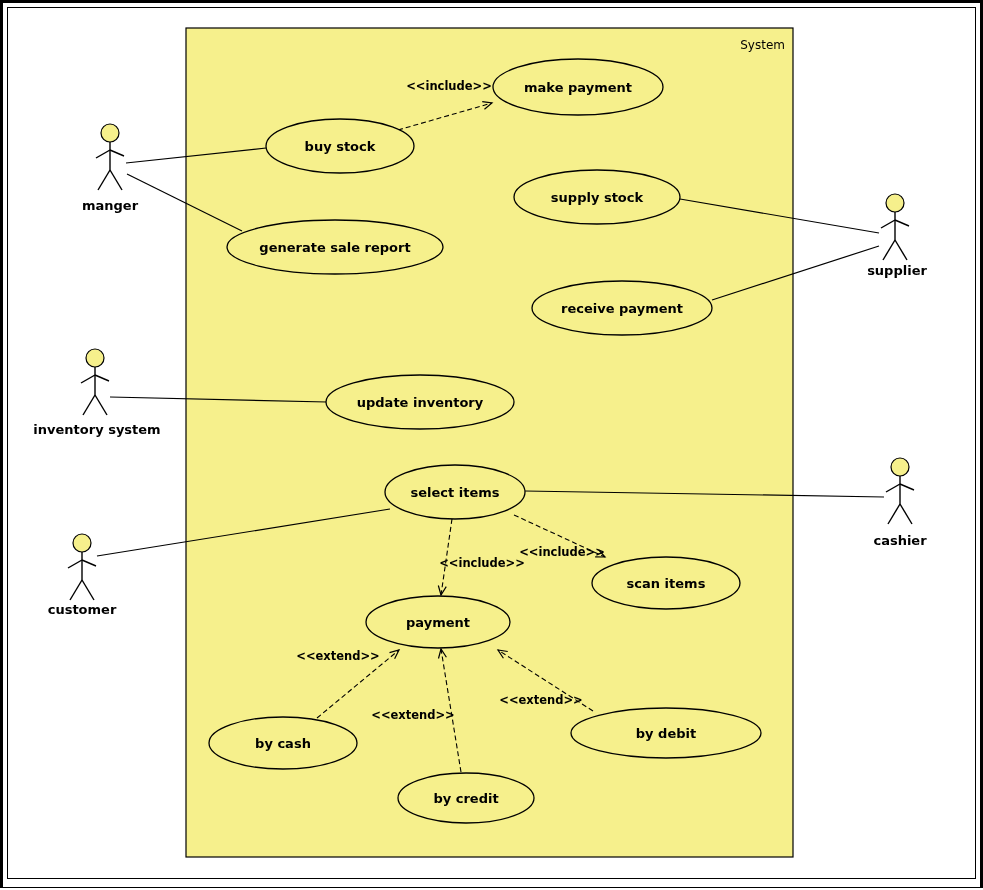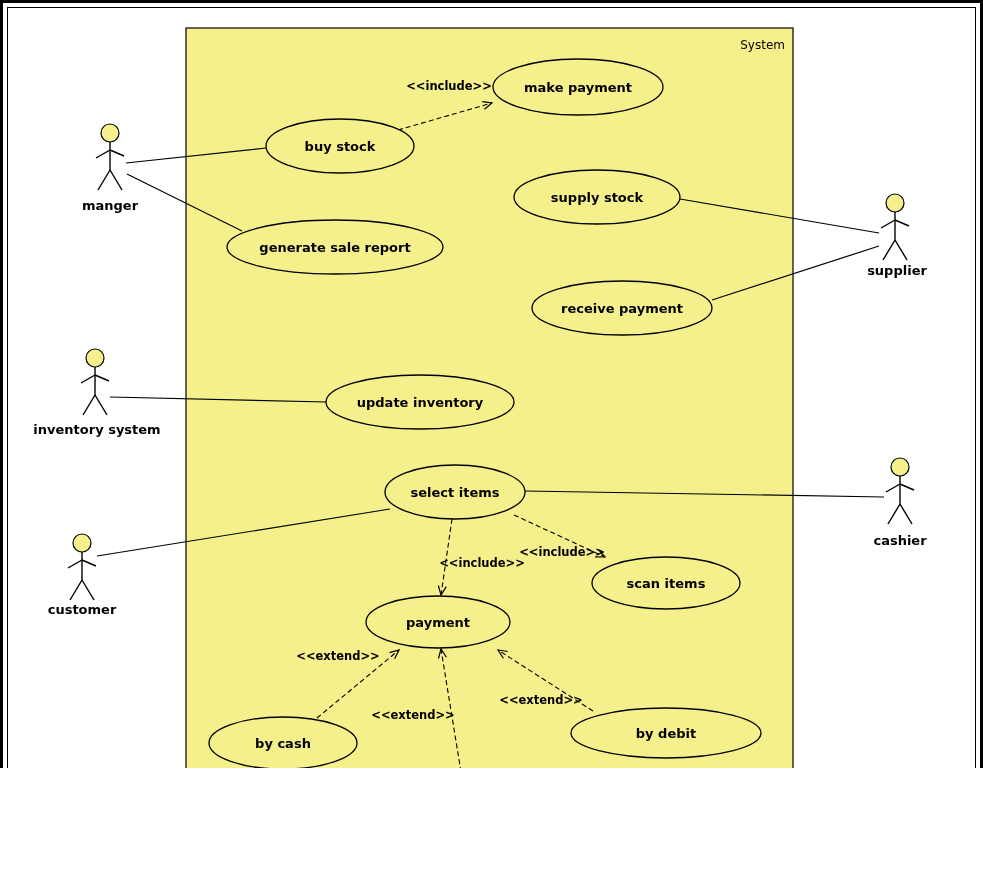--- a/index.html
+++ b/index.html
@@ -3,21 +3,21 @@
 <meta charset="utf-8">
 <style>
   html, body {
     margin: 0;
     padding: 0;
     background: #ffffff;
   }
   .canvas {
     position: relative;
     width: 983px;
-    height: 768px;
+    height: 888px;
     background: #ffffff;
     overflow: hidden;
   }
   svg text {
     font-family: "DejaVu Sans", "Liberation Sans", sans-serif;
     font-weight: bold;
     font-size: 13px;
     fill: #000000;
   }
   svg text.sys-label {

